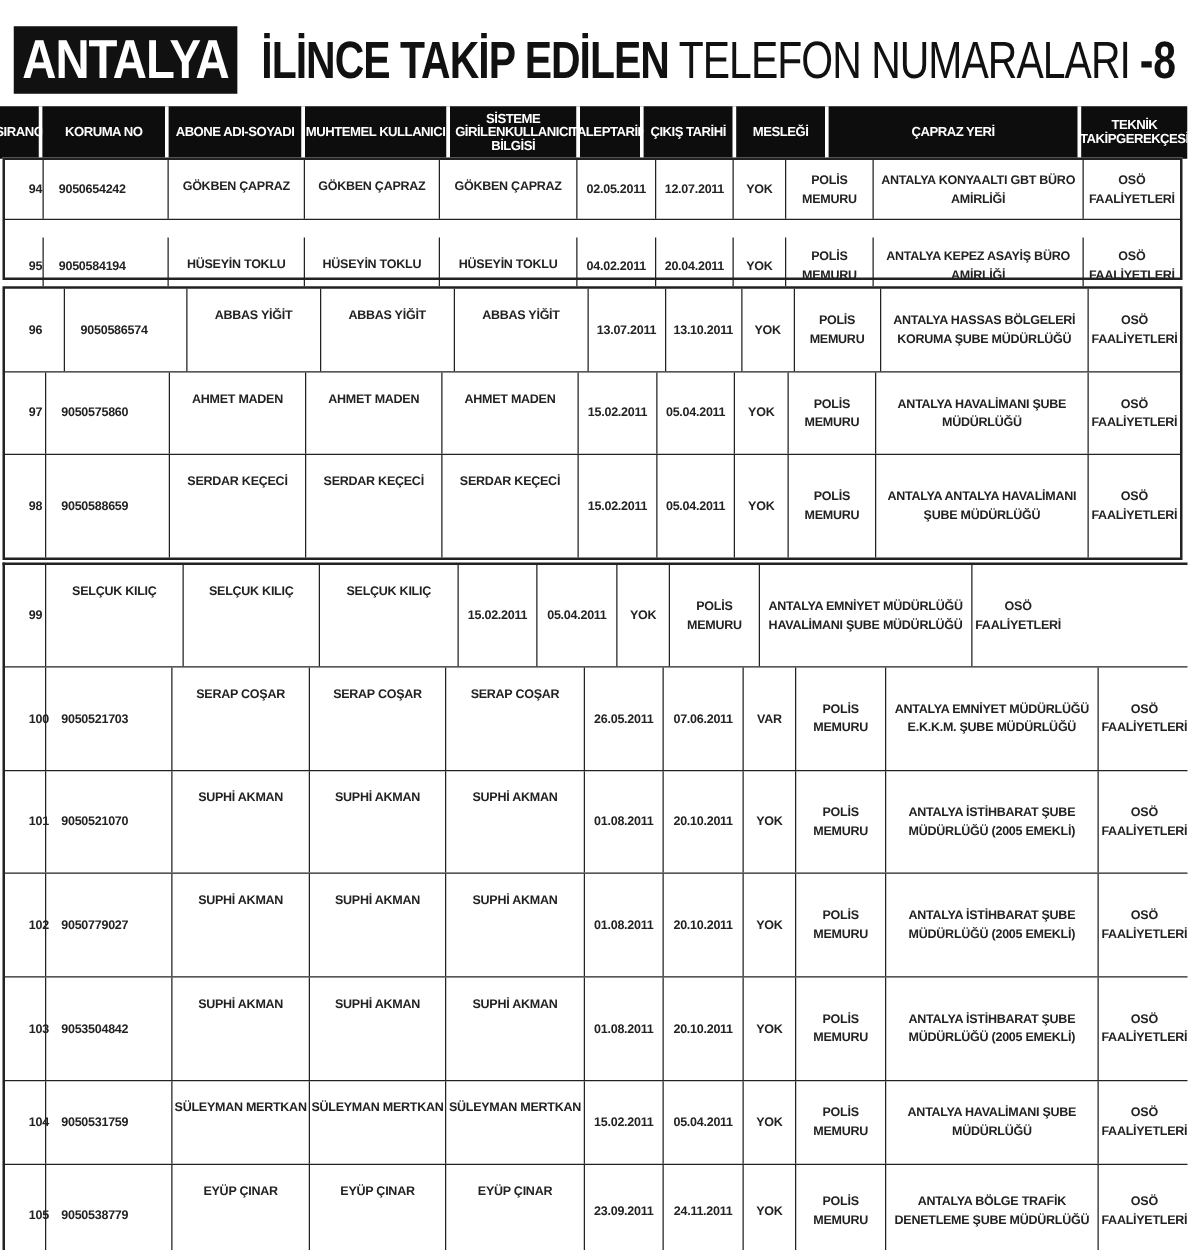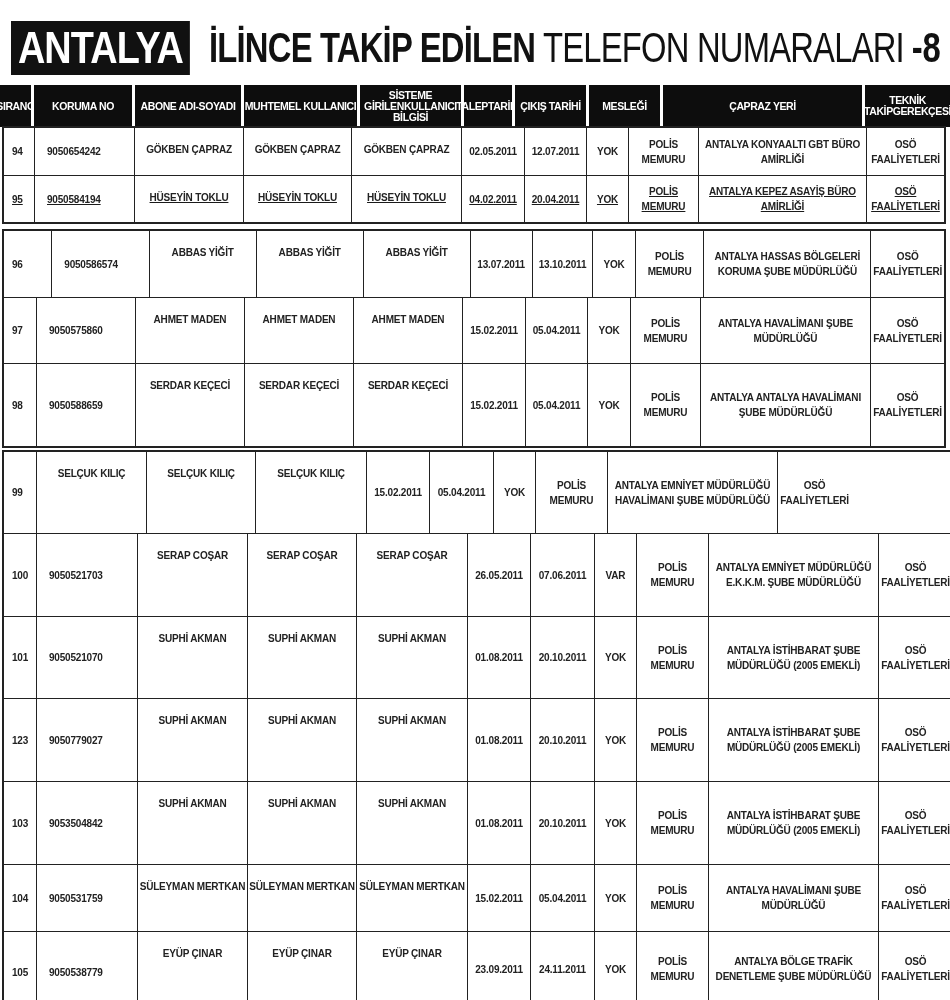--- a/index.html
+++ b/index.html
@@ -54,21 +54,21 @@
     box-sizing: border-box; border-right: 1.5px solid #222;
     display: flex; align-items: center; justify-content: center; text-align: center;
     font-size: 10px; line-height: 15px; font-weight: bold; color: #222;
     letter-spacing: -0.2px; padding: 0 2px;
   }
   .cell:last-child { border-right: none; }
   .cell.name { align-items: flex-start; padding-top: 14px; }
   .cell.left { justify-content: flex-start; padding-left: 12px; }
   .cell .stack { display: flex; flex-direction: column; align-items: center; }
   .cell .stack span { display: block; }
-  .cell.sira { justify-content: flex-start; padding-left: 8px; }
+  .cell.sira { justify-content: flex-start; padding-left: 19px; }
 </style>
 </head>
 <body>
 
 <div class="title-bar">
   <div class="title-box">ANTALYA</div>
   <div class="title-rest">
     <span class="title-bold">İLİNCE TAKİP EDİLEN</span>
     <span class="title-light">TELEFON NUMARALARI</span>
     <span class="title-num">-8</span>
@@ -130,21 +130,21 @@
           <span>AMİRLİĞİ</span>
         </div>
       </div>
     <div class="cell" style="width:77px">
         <div class="stack">
           <span>OSÖ</span>
           <span>FAALİYETLERİ</span>
         </div>
       </div>
   </div>
-  <div class="row" style="top:48px; height:46px;text-decoration:underline;">
+  <div class="row" style="top:62px; height:46px;">
     <div class="cell sira" style="width:31px">95</div>
     <div class="cell left" style="width:100px">9050584194</div>
     <div class="cell name" style="width:109px">HÜSEYİN TOKLU</div>
     <div class="cell name" style="width:108px">HÜSEYİN TOKLU</div>
     <div class="cell name" style="width:110px">HÜSEYİN TOKLU</div>
     <div class="cell" style="width:63px">04.02.2011</div>
     <div class="cell" style="width:62px">20.04.2011</div>
     <div class="cell" style="width:42px">YOK</div>
     <div class="cell" style="width:70px">
         <div class="stack">
@@ -332,21 +332,21 @@
         </div>
       </div>
     <div class="cell" style="width:73px">
         <div class="stack">
           <span>OSÖ</span>
           <span>FAALİYETLERİ</span>
         </div>
       </div>
   </div>
   <div class="row" style="top:247px; height:83px;">
-    <div class="cell sira" style="width:33px">123</div>
+    <div class="cell sira" style="width:33px">102</div>
     <div class="cell left" style="width:101px">9050779027</div>
     <div class="cell name" style="width:110px">SUPHİ AKMAN</div>
     <div class="cell name" style="width:109px">SUPHİ AKMAN</div>
     <div class="cell name" style="width:111px">SUPHİ AKMAN</div>
     <div class="cell" style="width:63px">01.08.2011</div>
     <div class="cell" style="width:64px">20.10.2011</div>
     <div class="cell" style="width:42px">YOK</div>
     <div class="cell" style="width:72px">
         <div class="stack">
           <span>POLİS</span>

